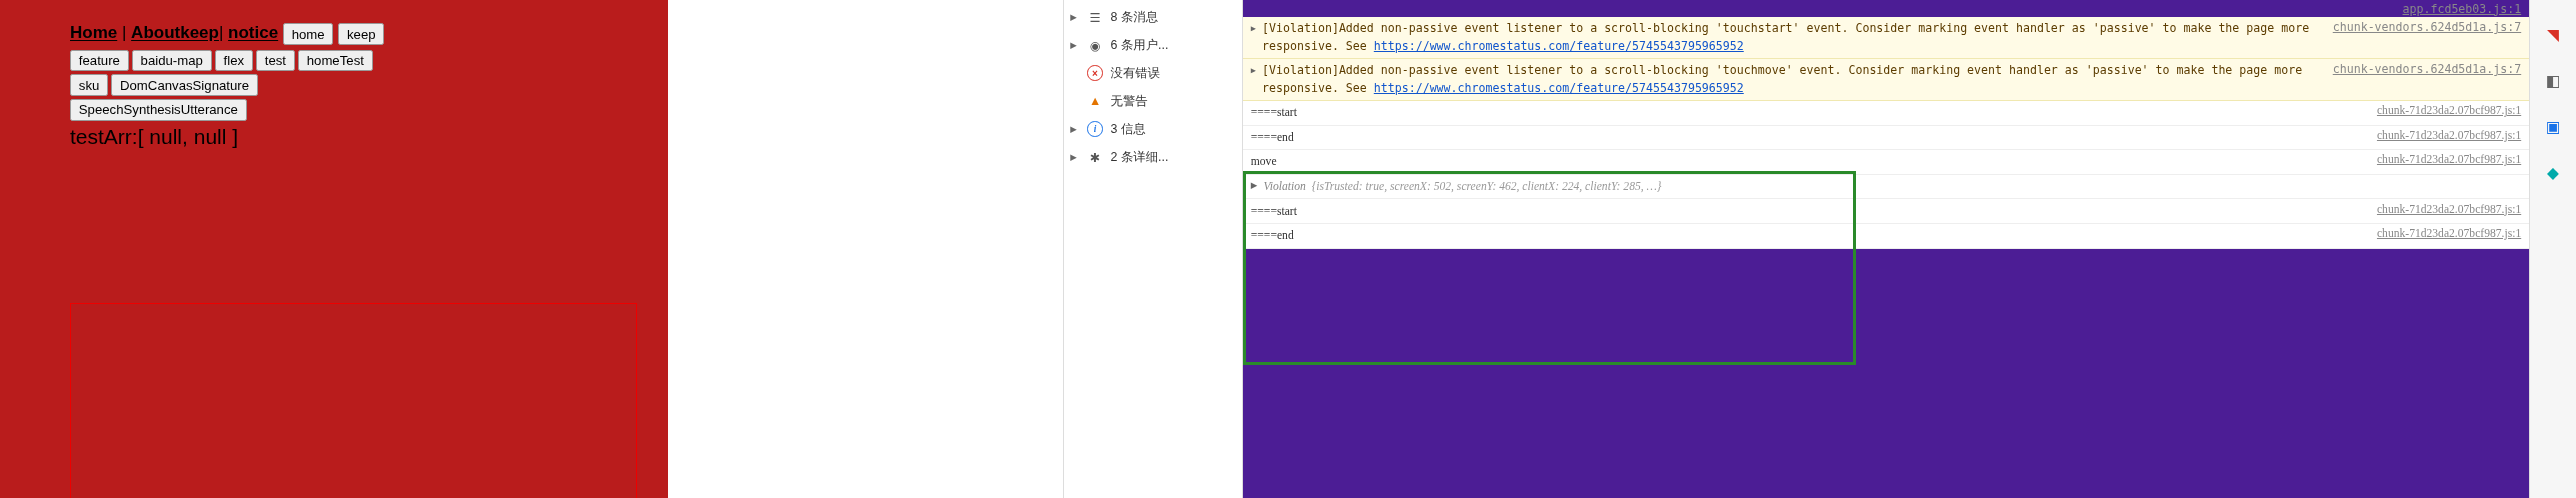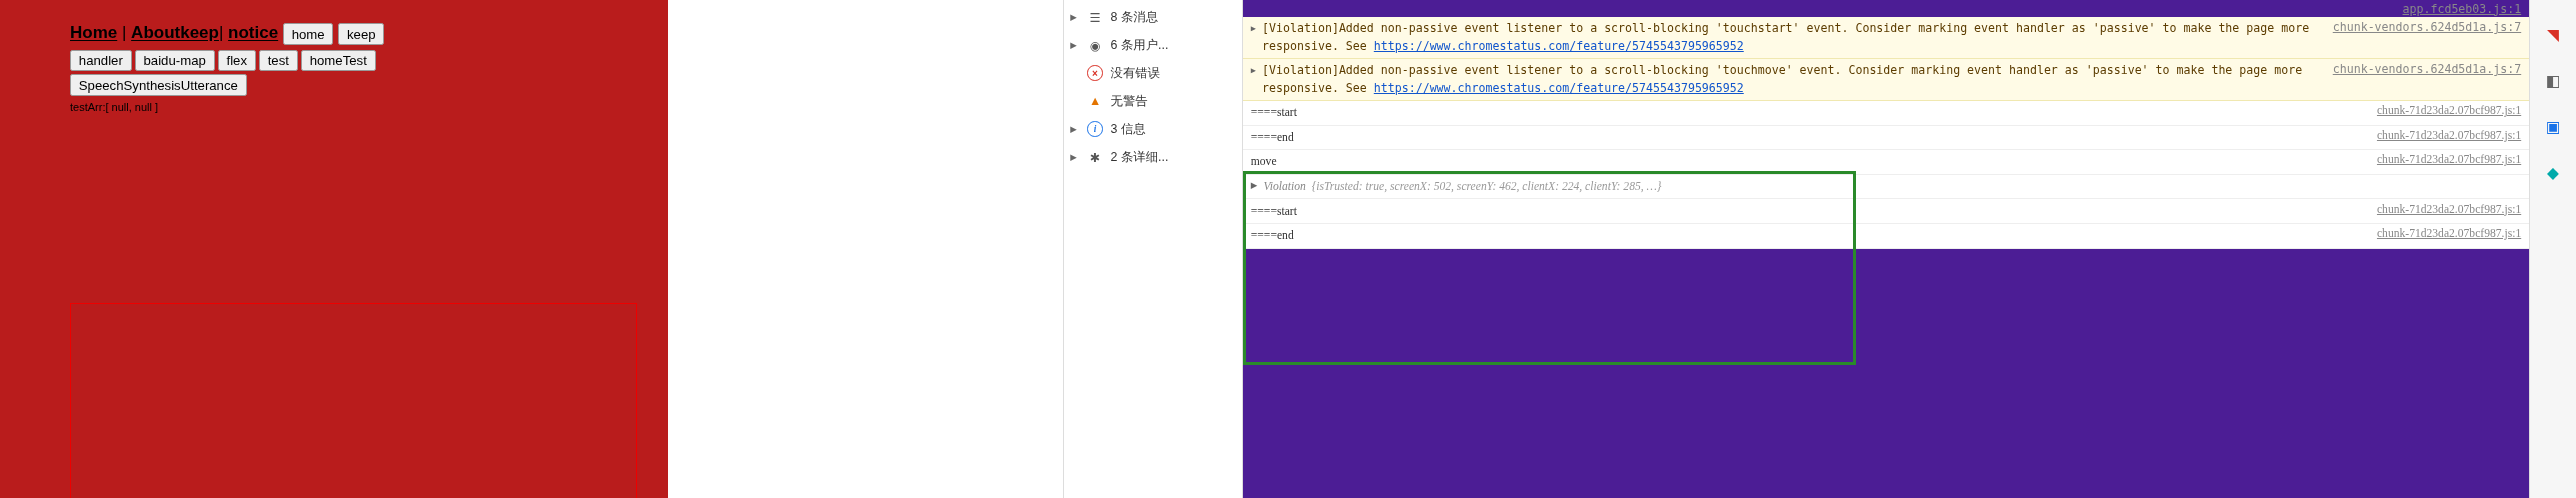--- a/index.html
+++ b/index.html
@@ -4,21 +4,21 @@
 <style>
 * { box-sizing: border-box; margin: 0; padding: 0; }
 body { font-family: Arial, sans-serif; font-size: 9.3px; background: #fff; display: flex; width: 2576px; height: 498px; overflow: hidden; }
 .left-panel { width: 668px; background: #b91c1c; padding: 15.5px 70px; position: relative; }
 .nav-area { margin-top: 7.8px; }
 .nav-links { font-size: 17px; color: #000; margin-bottom: 4.7px; }
 .nav-links a { color: #000; text-decoration: underline; font-weight: bold; cursor: pointer; }
 .nav-links .sep { font-weight: normal; }
 .btn-row { display: flex; flex-wrap: wrap; gap: 3.1px; margin-bottom: 3.1px; }
 .btn { background: #efefef; border: 0.8px solid #999; border-radius: 2.3px; padding: 2.3px 7.8px; font-size: 13.2px; cursor: pointer; color: #000; }
-.test-arr { font-size: 11px; margin-top: 4.7px; }
+.test-arr { font-size: 21px; margin-top: 4.7px; }
 .red-box { border: 1.6px solid #e00; width: 567px; height: 248px; margin-top: 31px; position: absolute; left: 70px; top: 272px; }
 .gap-col { width: 396px; background: #fff; border-right: 0.8px solid #ddd; }
 .filter-col { width: 179px; background: #fff; border-right: 0.8px solid #ddd; padding-top: 3.1px; }
 .filter-row { display: flex; align-items: center; height: 28px; padding-left: 6.2px; gap: 7.8px; font-size: 12.4px; color: #333; cursor: pointer; }
 .filter-row .expand { width: 9.3px; color: #666; font-size: 8.5px; }
 .filter-row .icon { width: 15.5px; height: 15.5px; display: flex; align-items: center; justify-content: center; border-radius: 50%; }
 .icon-list { color: #555; }
 .icon-user { color: #555; }
 .icon-error { color: #d93025; border: 1.6px solid #d93025; border-radius: 50%; width: 14px; height: 14px; font-size: 10px; font-weight: bold; }
 .icon-warn { color: #e37400; }
@@ -50,25 +50,29 @@
 <body>
 
 <div class="left-panel">
   <div class="nav-area">
     <div class="nav-links">
       <a>Home</a><span class="sep"> | </span><a>Aboutkeep</a><span class="sep">| </span><a>notice</a>
       <button class="btn">home</button>
       <button class="btn">keep</button>
     </div>
     <div class="btn-row">
-      <button class="btn">handler</button>
+      <button class="btn">feature</button>
       <button class="btn">baidu-map</button>
       <button class="btn">flex</button>
       <button class="btn">test</button>
       <button class="btn">homeTest</button>
+    </div>
+    <div class="btn-row">
+      <button class="btn">sku</button>
+      <button class="btn">DomCanvasSignature</button>
     </div>
     <div class="btn-row">
       <button class="btn">SpeechSynthesisUtterance</button>
     </div>
     <div class="test-arr">testArr:[ null, null ]</div>
   </div>
   <div class="red-box"></div>
 </div>
 
 <div class="gap-col"></div>

